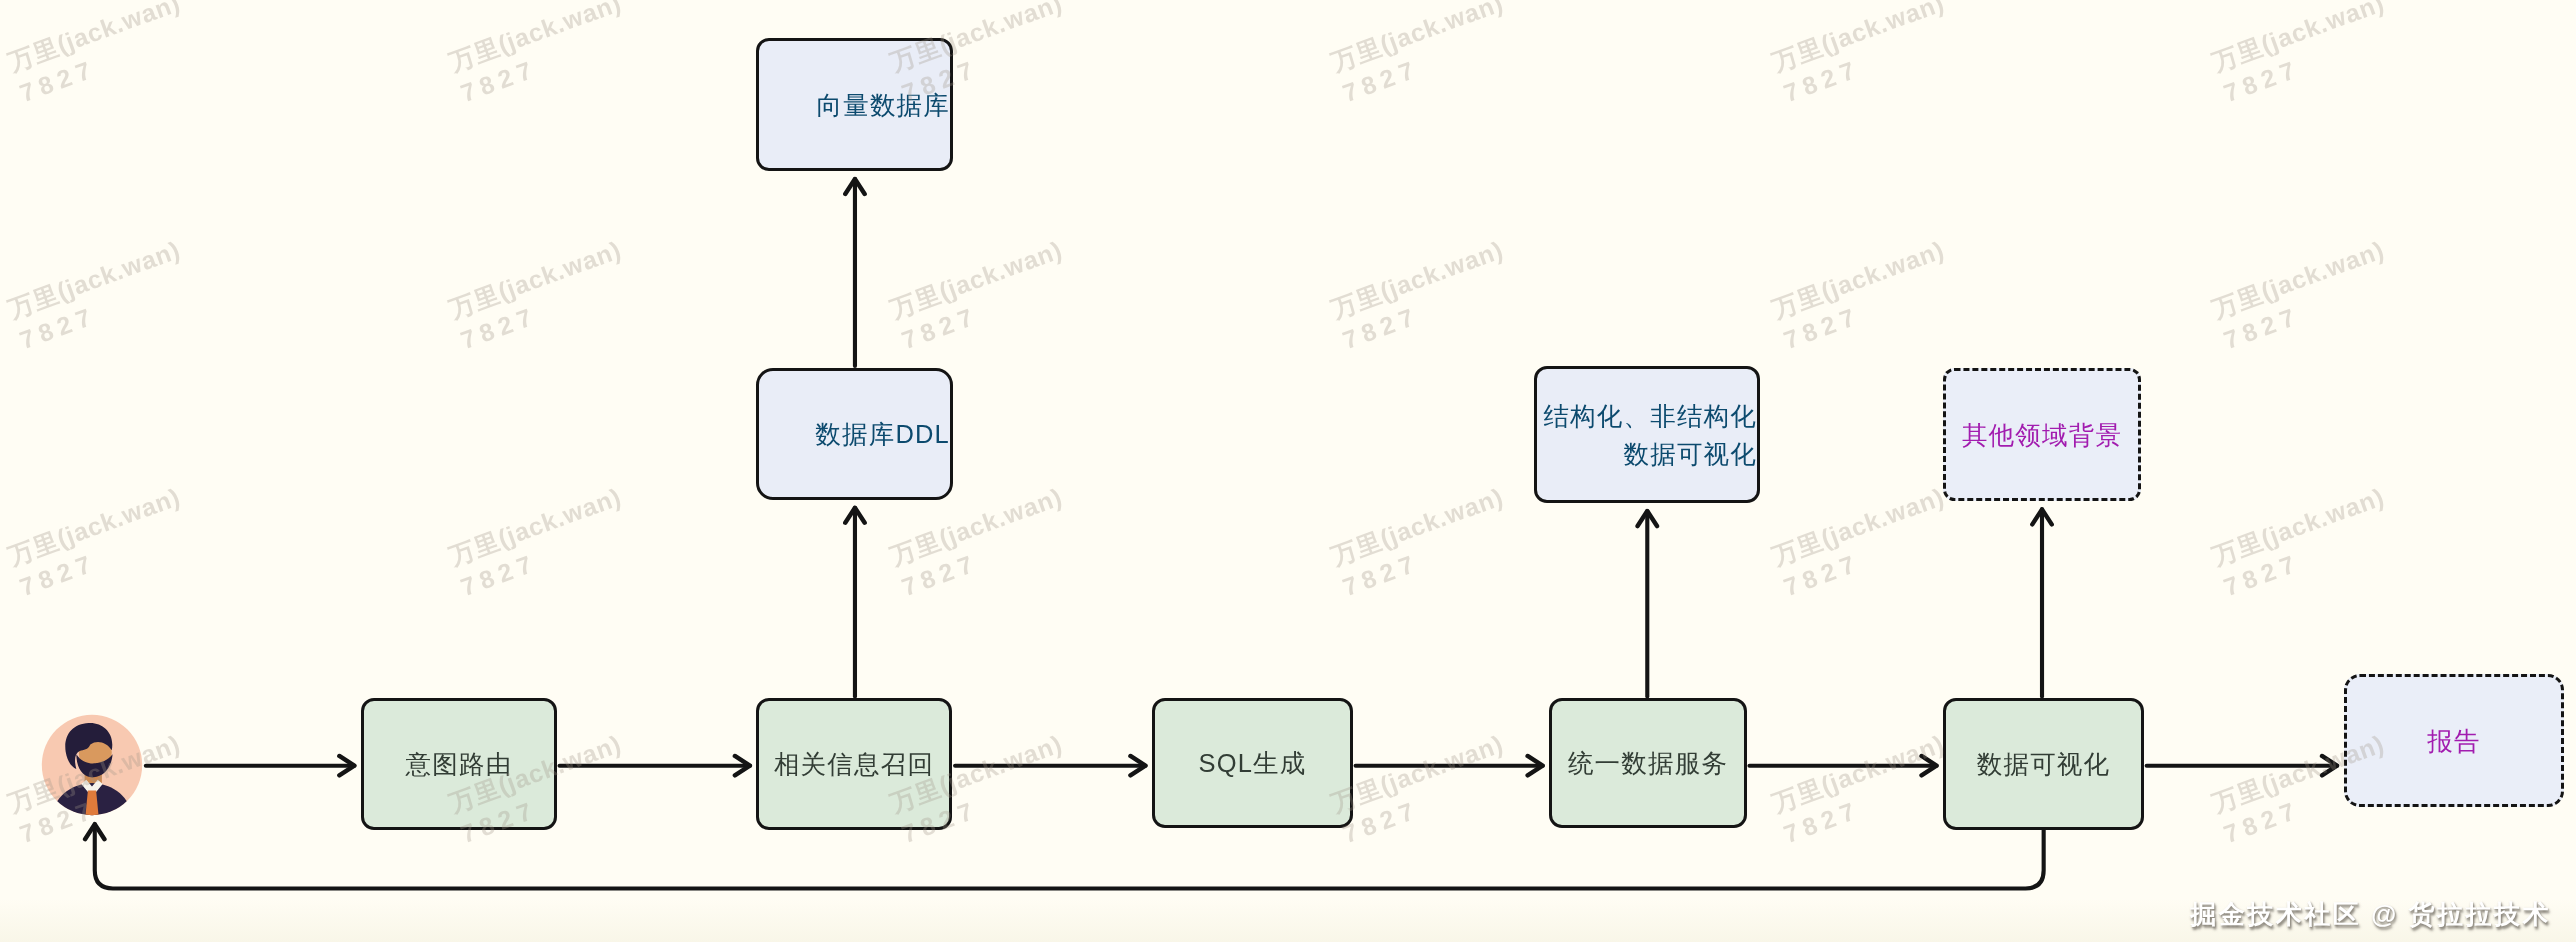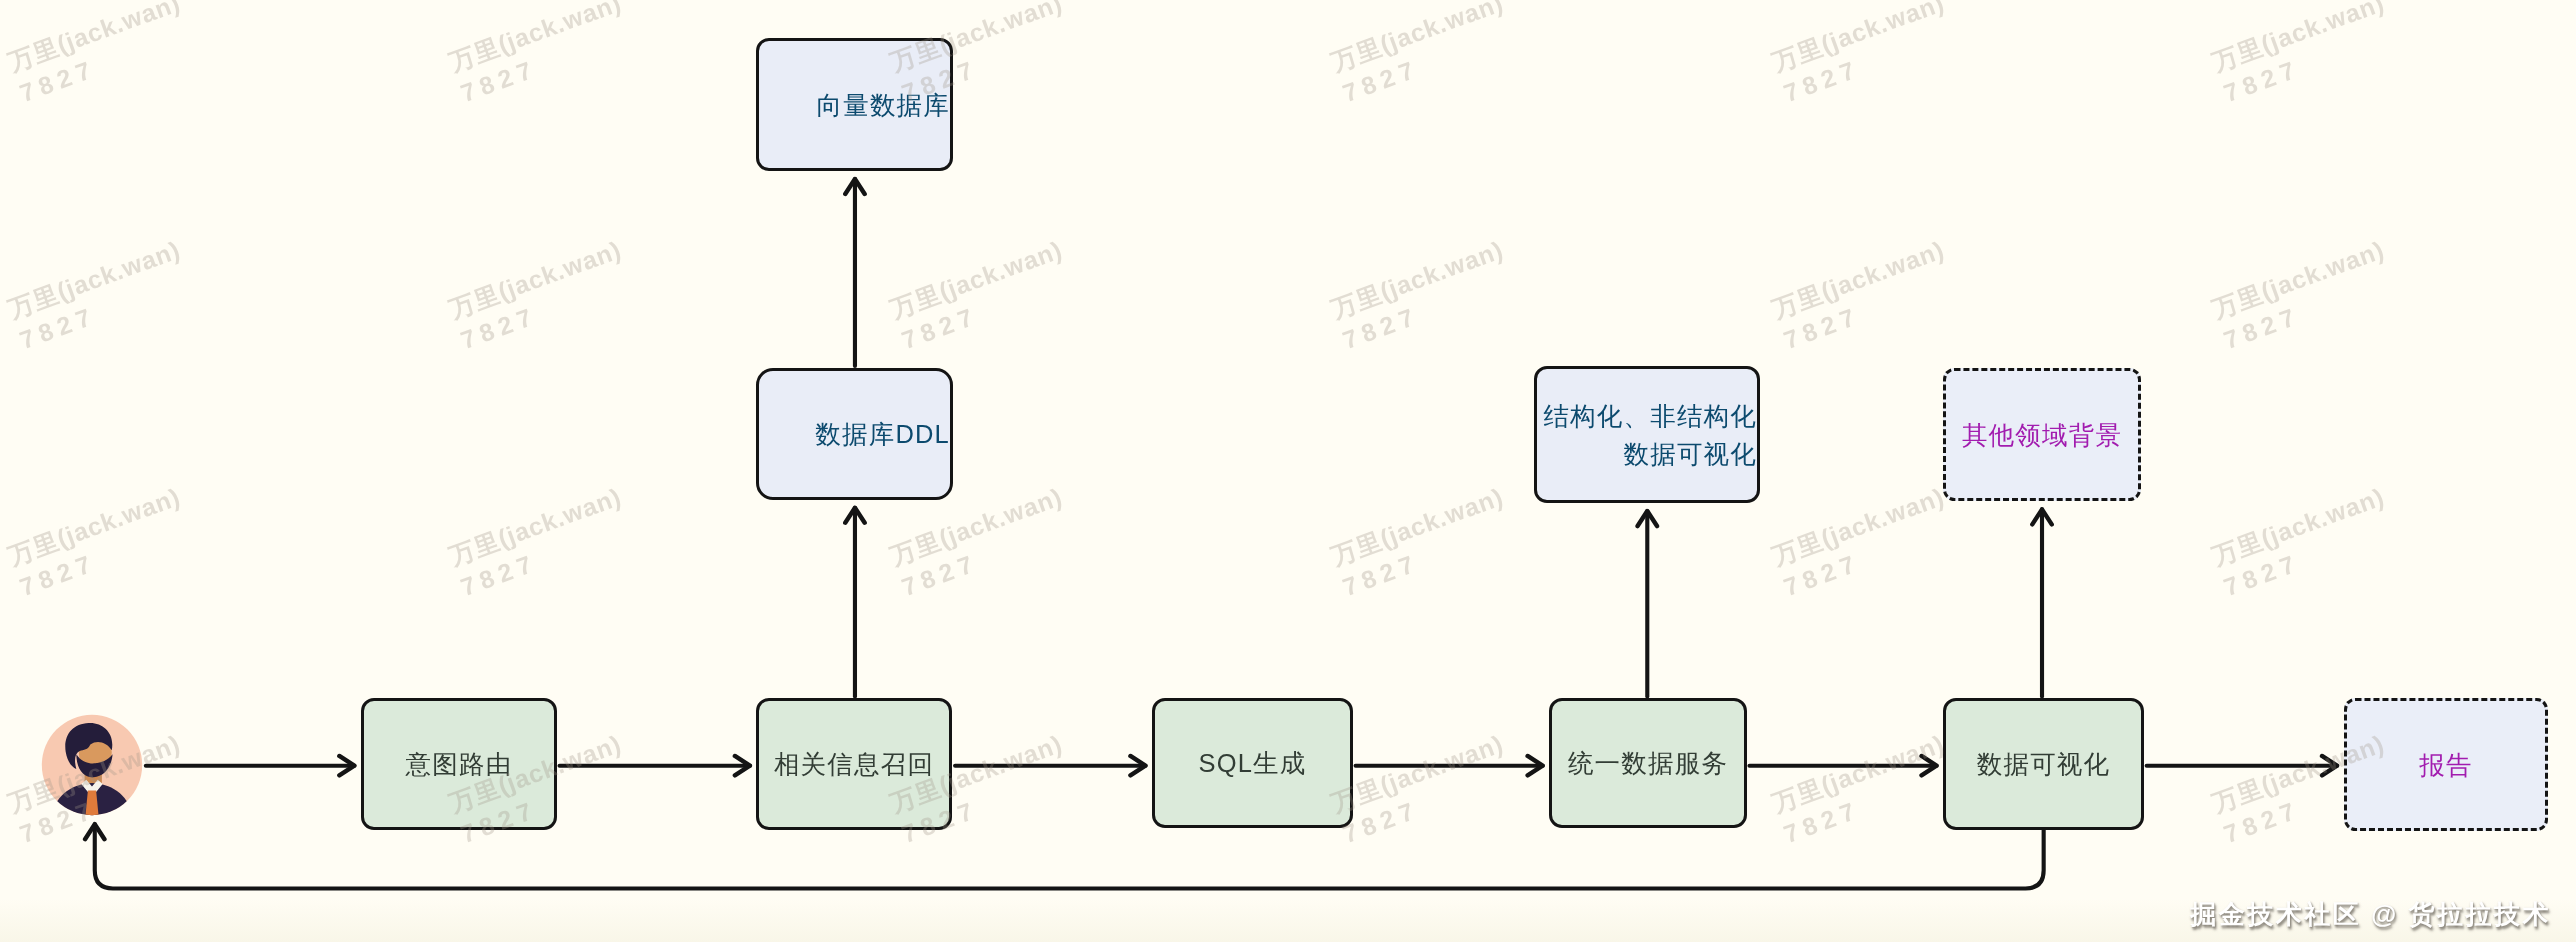--- a/index.html
+++ b/index.html
@@ -117,21 +117,21 @@
       </div>
       <div class="node green" style="left: 1152px; top: 698px; width: 201px; height: 130px;">
         <div>SQL生成</div>
       </div>
       <div class="node green" style="left: 1549px; top: 698px; width: 198px; height: 130px;">
         <div>统一数据服务</div>
       </div>
       <div class="node green" style="left: 1943px; top: 698px; width: 201px; height: 132px;">
         <div>数据可视化</div>
       </div>
-      <div class="node dashed" style="left: 2344px; top: 698px; width: 204px; height: 133px;">
+      <div class="node dashed" style="left: 2344px; top: 674px; width: 220px; height: 133px; border-radius: 16px;">
         <div>报告</div>
       </div>
       <div class="node info" style="left: 756px; top: 368px; width: 197px; height: 132px; border-radius: 17px;">
         <div>数据库DDL</div>
       </div>
       <div class="node info" style="left: 756px; top: 38px; width: 197px; height: 133px;">
         <div>向量数据库</div>
       </div>
       <div class="node info" style="left: 1534px; top: 366px; width: 226px; height: 137px;">
         <div>结构化、非结构化</div>

